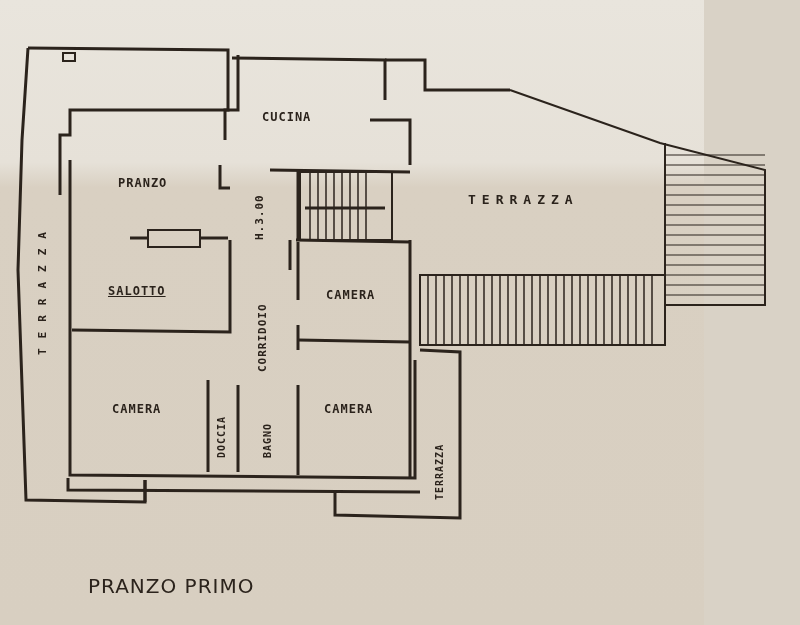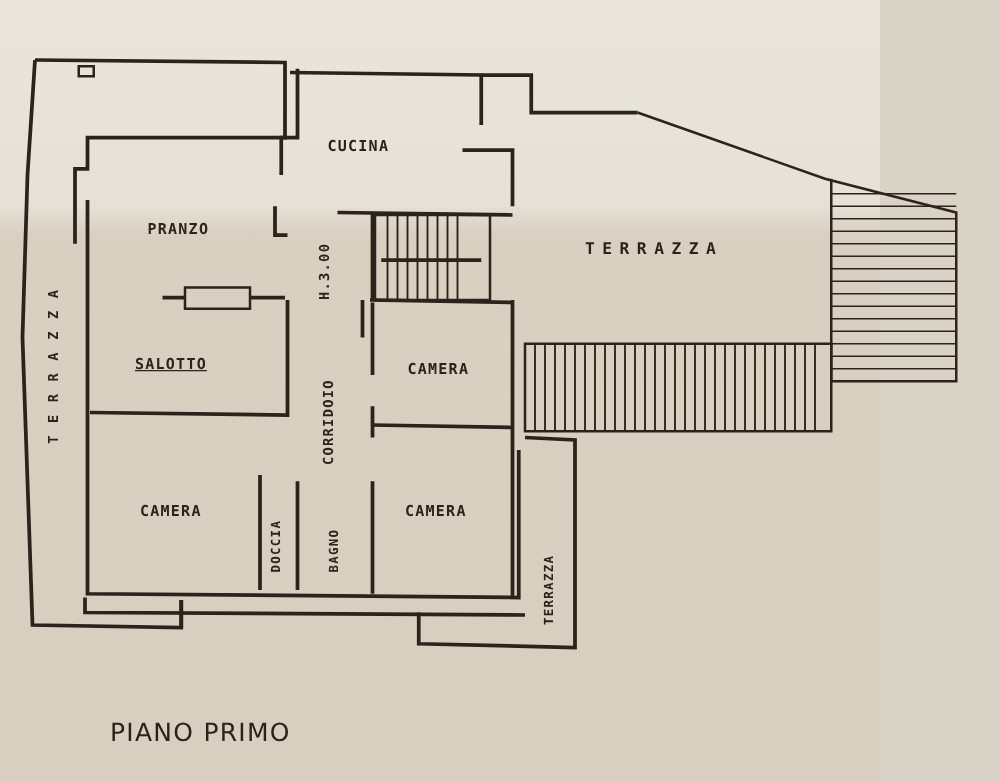--- a/index.html
+++ b/index.html
@@ -124,14 +124,14 @@
 <div class="lbl" style="left:112px;top:402px;font-size:12px;">CAMERA</div>
 <div class="lbl" style="left:326px;top:288px;font-size:12px;">CAMERA</div>
 <div class="lbl" style="left:324px;top:402px;font-size:12px;">CAMERA</div>
 <div class="lbl vert" style="left:216px;top:458px;font-size:10px;">DOCCIA</div>
 <div class="lbl vert" style="left:262px;top:458px;font-size:10px;">BAGNO</div>
 <div class="lbl vert" style="left:256px;top:372px;font-size:11px;">CORRIDOIO</div>
 <div class="lbl vert" style="left:253px;top:240px;font-size:11px;">H.3.00</div>
 <div class="lbl" style="left:468px;top:192px;font-size:13px;letter-spacing:6px;">TERRAZZA</div>
 <div class="lbl vert" style="left:36px;top:355px;font-size:11px;letter-spacing:10px;">TERRAZZA</div>
 <div class="lbl vert" style="left:434px;top:500px;font-size:10px;">TERRAZZA</div>
-<div class="lbl" style="left:88px;top:574px;font-size:20px;font-weight:normal;font-family:'DejaVu Sans',sans-serif;">PIANO PRIMO</div>
+<div class="lbl" style="left:88px;top:574px;font-size:20px;font-weight:normal;font-family:'DejaVu Sans',sans-serif;">PRANZO PRIMO</div>
 </div>
 
 </body></html>

